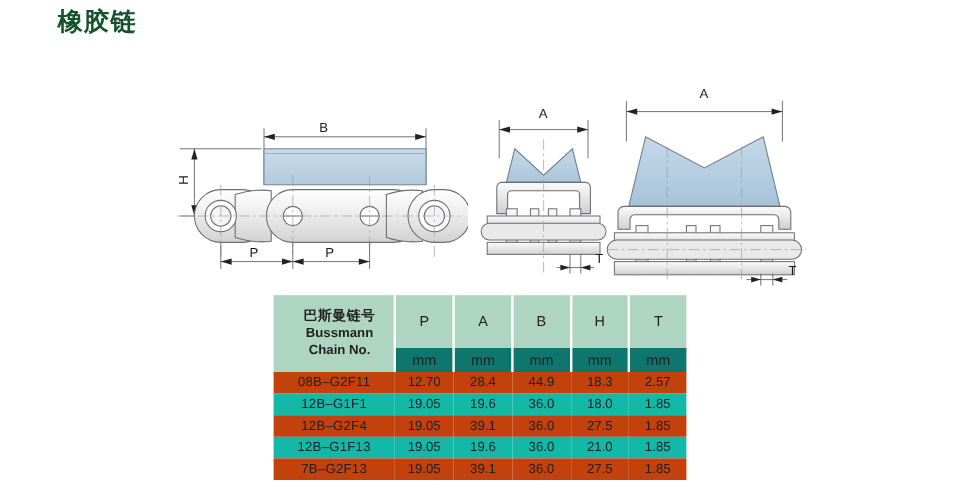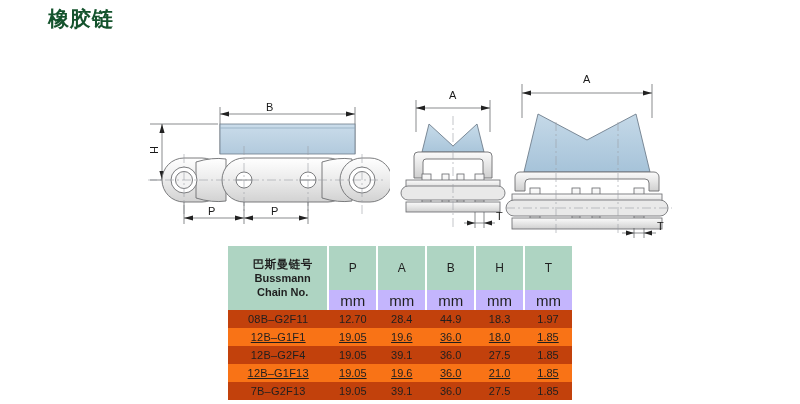--- a/index.html
+++ b/index.html
@@ -113,33 +113,33 @@
     font-size: 11px;
     font-weight: bold;
   }
   th.head-sym {
     width: 50px;
     font-size: 12px;
     font-weight: bold;
     height: 44px;
   }
   td.unit-cell {
-    background: #c4b5fd;
+    background: #0f766e;
     border-right: 2px solid #ffffff;
-    font-size: 15px;
+    font-size: 12px;
     height: 20px;
   }
   td.unit-cell:last-child { border-right: none; }
 
   #spec-table tbody tr.data-row td {
     height: 18px;
     font-size: 11px;
   }
   #spec-table tbody tr.row-odd td  { background: #c2410c; }
-  #spec-table tbody tr.row-even td { background: #f97316; text-decoration: underline; }
+  #spec-table tbody tr.row-even td { background: #14b8a6; }
   td.cell-name {
     text-align: center;
     letter-spacing: 0.2px;
   }
 </style>
 </head>
 <body>
 
 <div id="title-block">
   <div id="title-cn">橡胶链</div>
@@ -377,21 +377,21 @@
         <td class="unit-cell">mm</td>
       </tr>
     </thead>
     <tbody>
       <tr class="data-row row-odd">
         <td class="cell-name">08B–G2F11</td>
         <td>12.70</td>
         <td>28.4</td>
         <td>44.9</td>
         <td>18.3</td>
-        <td>1.97</td>
+        <td>2.57</td>
       </tr>
       <tr class="data-row row-even">
         <td class="cell-name">12B–G1F1</td>
         <td>19.05</td>
         <td>19.6</td>
         <td>36.0</td>
         <td>18.0</td>
         <td>1.85</td>
       </tr>
       <tr class="data-row row-odd">

